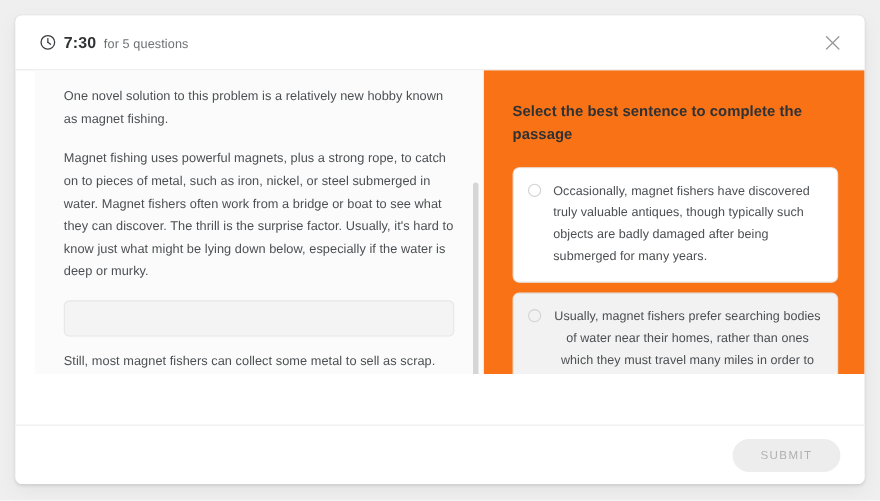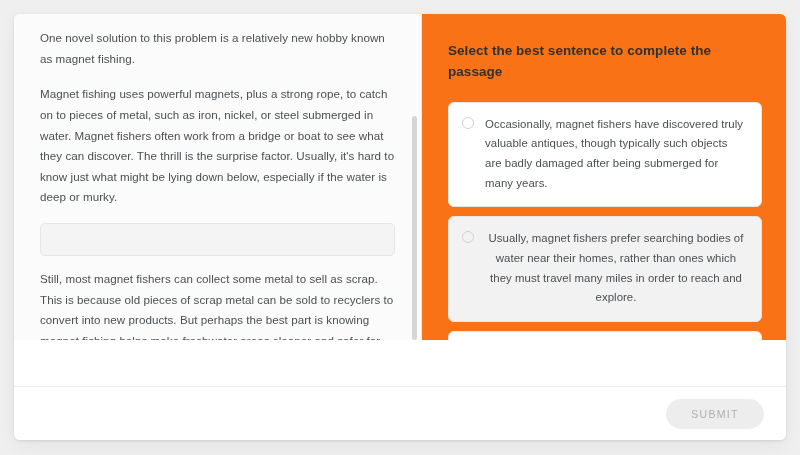--- a/index.html
+++ b/index.html
@@ -91,20 +91,21 @@
   
   .passage-pane {
     position: relative;
     width: 408px;
     flex: 0 0 408px;
     background: #fbfbfb;
     border-right: 1px solid #ececec;
     box-sizing: border-box;
     padding: 14px 26px 10px 26px;
     overflow: hidden;
+    margin-left: 18px;
   }
   .passage-text p {
     margin: 0 0 15px 0;
     font-size: 11.6px;
     line-height: 1.78;
     color: #4b4f52;
     letter-spacing: 0.05px;
   }
   .passage-text p:last-child { margin-bottom: 0; }
 
@@ -218,20 +219,40 @@
     font-weight: normal;
     cursor: default;
     padding: 0 20px;
   }
 </style>
 </head>
 <body>
 
 <div class="modal-card">
 
+  <div class="modal-header">
+    <div class="timer-group">
+      <span class="timer-icon">
+        <svg width="15" height="15" viewBox="0 0 16 16" aria-hidden="true">
+          <circle cx="8" cy="8" r="6.6" fill="none" stroke="#3a3d40" stroke-width="1.25"></circle>
+          <path d="M8 8 L8 4.3" fill="none" stroke="#3a3d40" stroke-width="1.2" stroke-linecap="round"></path>
+          <path d="M8 8 L10.6 9.9" fill="none" stroke="#3a3d40" stroke-width="1.2" stroke-linecap="round"></path>
+        </svg>
+      </span>
+      <span class="timer-value">7:30</span>
+      <span class="timer-sub">for 5 questions</span>
+    </div>
+    <div class="close-button">
+      <span>
+        <svg width="14" height="14" viewBox="0 0 14 14" aria-hidden="true">
+          <path d="M1.4 1.4 L12.6 12.6 M12.6 1.4 L1.4 12.6" stroke="#9b9b9b" stroke-width="1.25" stroke-linecap="round"></path>
+        </svg>
+      </span>
+    </div>
+  </div>
 
   <div class="modal-body">
 
     <div class="passage-pane">
       <div class="passage-text">
         <p>One novel solution to this problem is a relatively new hobby known as magnet fishing.</p>
         <p>Magnet fishing uses powerful magnets, plus a strong rope, to catch on to pieces of metal, such as iron, nickel, or steel submerged in water. Magnet fishers often work from a bridge or boat to see what they can discover. The thrill is the surprise factor. Usually, it's hard to know just what might be lying down below, especially if the water is deep or murky.</p>
         <div class="answer-blank"></div>
         <p>Still, most magnet fishers can collect some metal to sell as scrap. This is because old pieces of scrap metal can be sold to recyclers to convert into new products. But perhaps the best part is knowing magnet fishing helps make freshwater areas cleaner and safer for plants, animals, and people who use the water recreationally.</p>
       </div>

